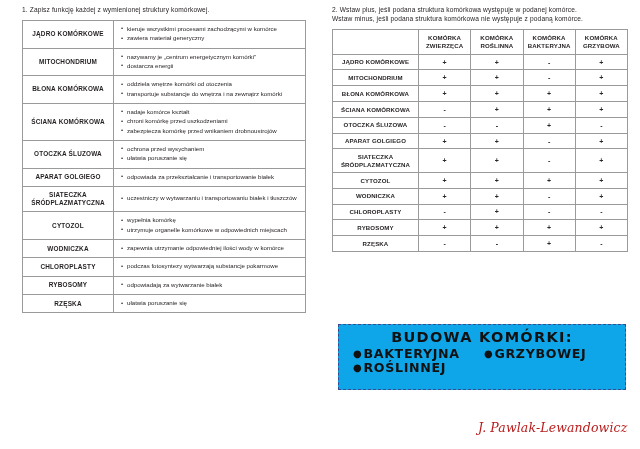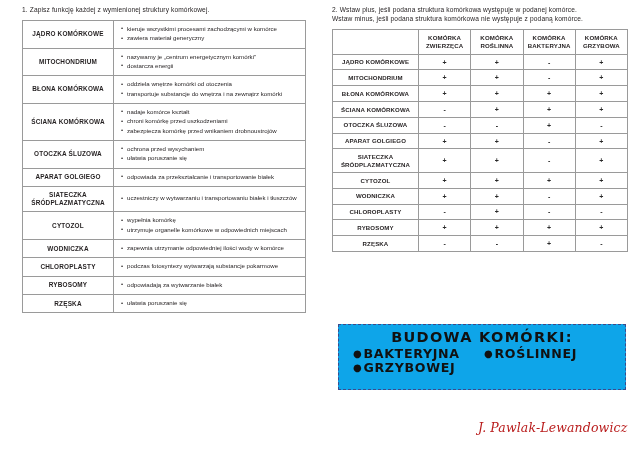--- a/index.html
+++ b/index.html
@@ -410,21 +410,21 @@
           </tr>
         </tbody>
     </table>
   </div>
 
   <div class="hw-box">
     <div class="hw-inner">
       <div class="hw-title">BUDOWA KOMÓRKI:</div>
       <div class="hw-grid" id="hw-grid">
           <div class="hw-item"><span class="dot">●</span><span>BAKTERYJNA</span></div>
+          <div class="hw-item"><span class="dot">●</span><span>GRZYBOWEJ</span></div>
           <div class="hw-item"><span class="dot">●</span><span>ROŚLINNEJ</span></div>
-          <div class="hw-item"><span class="dot">●</span><span>GRZYBOWEJ</span></div>
         </div>
     </div>
   </div>
 
   <div class="signature">J. Pawlak-Lewandowicz</div>
 
 </div>
 
 </body></html>

